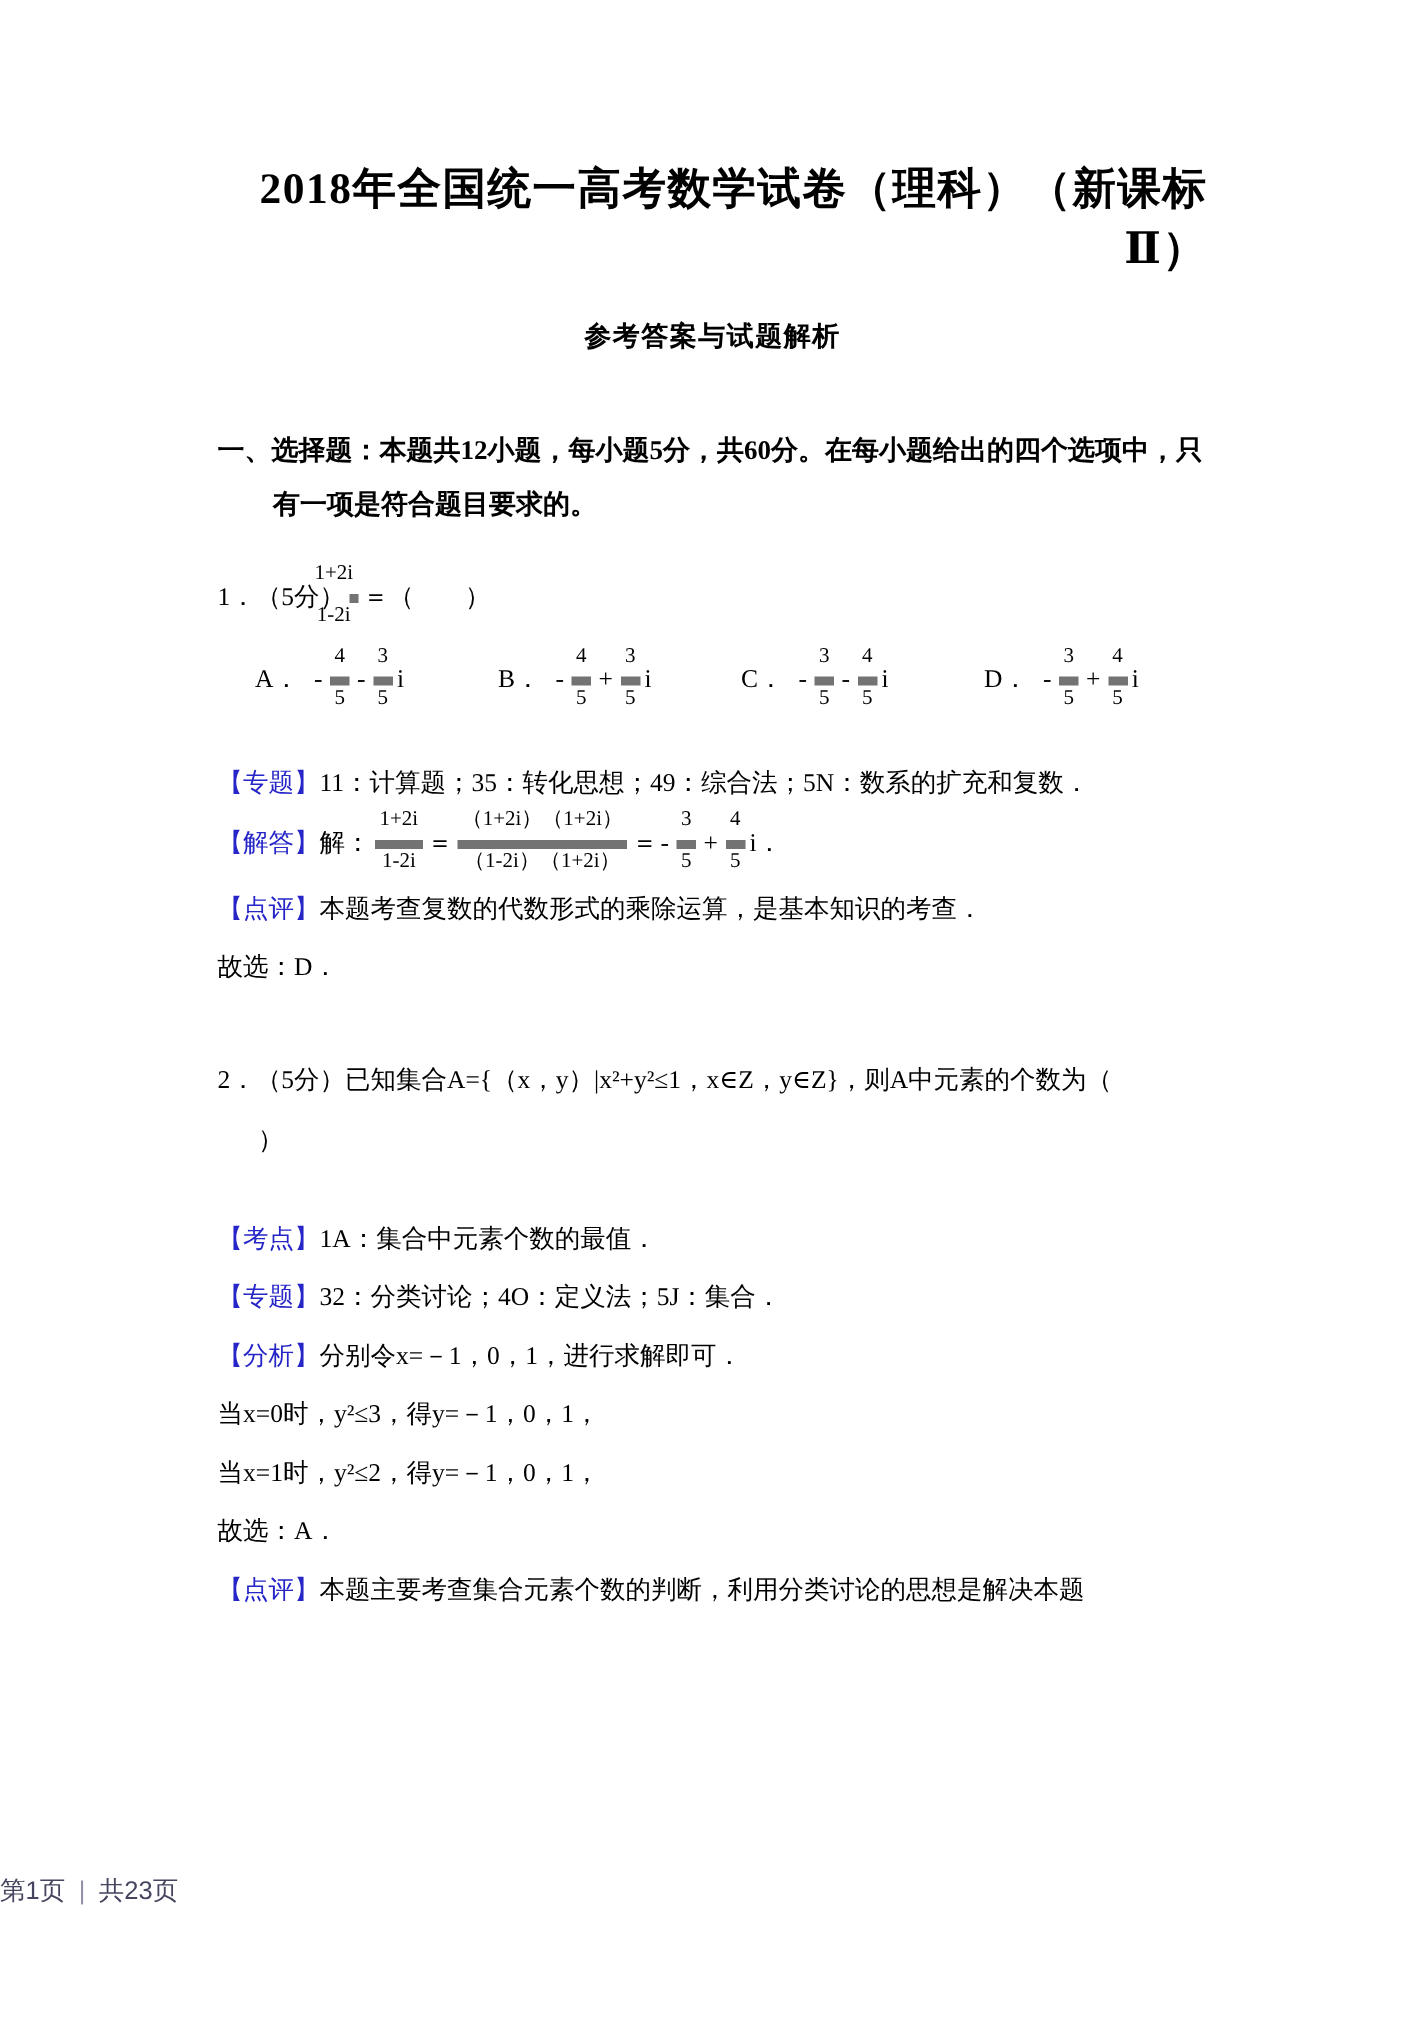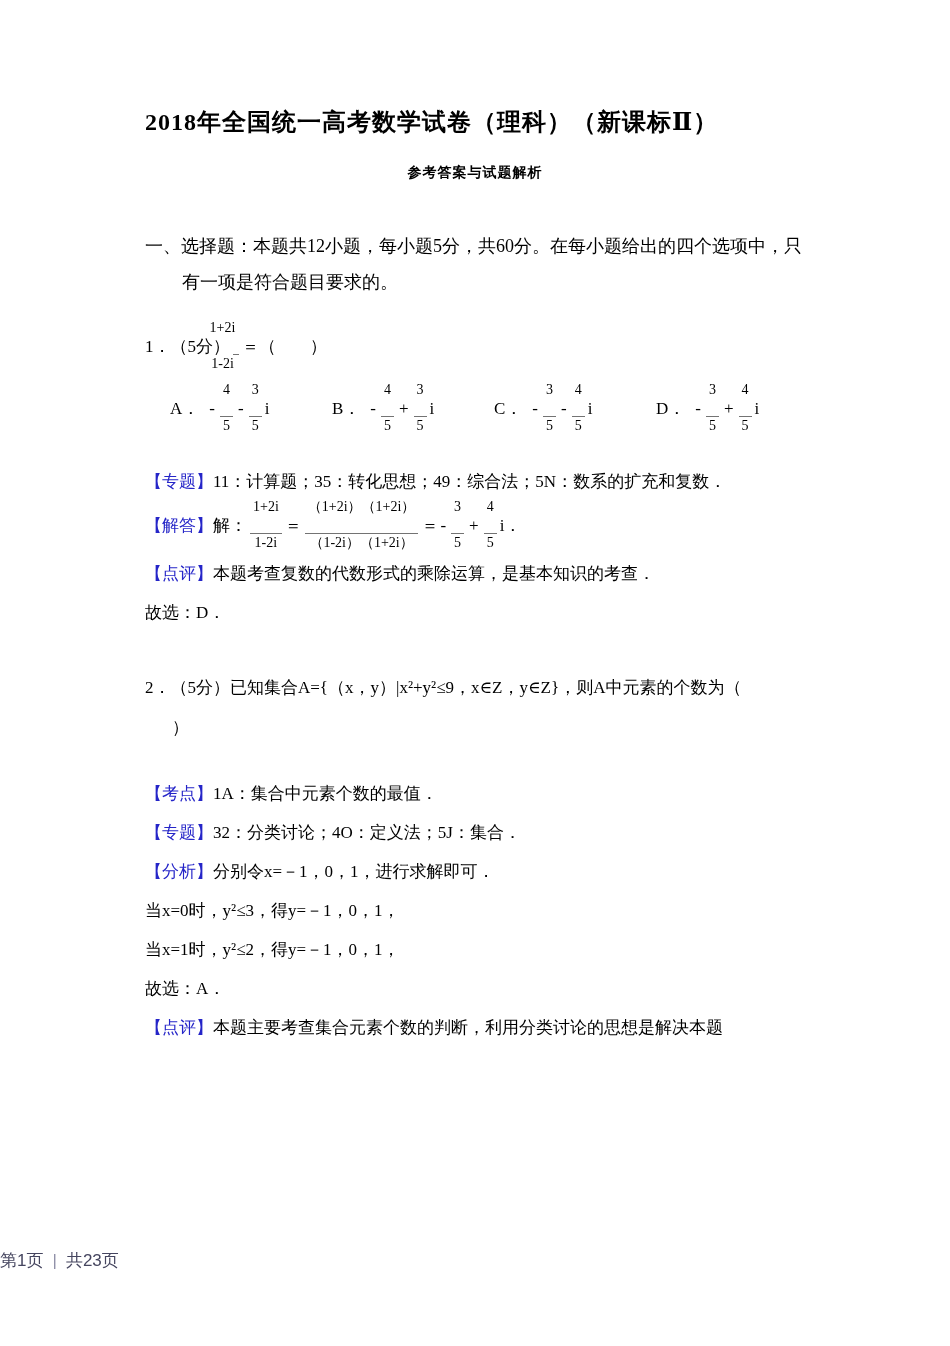--- a/index.html
+++ b/index.html
@@ -9,36 +9,36 @@
     height: 1346px;
     background: #ffffff;
     color: #000000;
     font-family: "Liberation Serif", "DejaVu Serif", serif;
     position: relative;
     overflow: hidden;
   }
   .page { padding: 106px 145px 0 145px; }
 
   .title {
-    font-size: 24px;
+    font-size: 29px;
     font-weight: 700;
-    text-align: left;
+    text-align: right;
     margin: 0;
     letter-spacing: 1px;
   }
   .subtitle {
-    font-size: 14px;
+    font-size: 18px;
     font-weight: 700;
     text-align: center;
     margin: 26px 0 0 0;
     letter-spacing: 1px;
   }
   .section-heading {
     font-size: 18px;
-    font-weight: 400;
+    font-weight: 700;
     line-height: 36px;
     margin: 46px 0 0 0;
     padding-left: 37px;
     text-indent: -37px;
   }
 
   .question { font-size: 17px; }
   .q-stem {
     margin-top: 22px;
     line-height: 44px;
@@ -75,21 +75,21 @@
 
   .frac {
     display: inline-block;
     text-align: center;
     vertical-align: middle;
     line-height: 1.15;
     font-size: 14px;
     margin: 0 3px;
     transform: translateY(-2px);
   }
-  .frac .fnum { display: block; border-bottom: 1px solid #737373; padding: 0 3px 18px 3px; }
+  .frac .fnum { display: block; border-bottom: 6px solid #737373; padding: 0 3px 5px 3px; }
   .frac .fden { display: block; padding-top: 1px; }
 
   .footer {
     position: absolute;
     left: 0;
     right: 0;
     bottom: 74px;
     text-align: left;
     font-size: 17px;
     color: var(--footer-color, #45455f);
@@ -119,21 +119,21 @@
 
     <div class="answers">
       <p class="ans-line"><span class="tag">【专题】</span><span>11：计算题；35：转化思想；49：综合法；5N：数系的扩充和复数．</span></p>
       <p class="ans-line"><span class="tag">【解答】</span><span>解：</span><span class="frac"><span class="fnum">1+2i</span><span class="fden">1-2i</span></span><span>＝</span><span class="frac"><span class="fnum">（1+2i）（1+2i）</span><span class="fden">（1-2i）（1+2i）</span></span><span>＝</span><span class="op">-</span><span class="frac"><span class="fnum">3</span><span class="fden">5</span></span><span class="op">+</span><span class="frac"><span class="fnum">4</span><span class="fden">5</span></span><span>i．</span></p>
       <p class="ans-line"><span class="tag">【点评】</span><span>本题考查复数的代数形式的乘除运算，是基本知识的考查．</span></p>
       <p class="ans-line">故选：D．</p>
     </div>
   </div>
 
   <div class="question">
-    <p class="q-text"><span>2．</span><span>（5分）</span><span>已知集合A={（x，y）|x²+y²≤9，x∈Z，y∈Z}，则A中元素的个数为（</span><br><span class="wrap-line">）</span></p>
+    <p class="q-text"><span>2．</span><span>（5分）</span><span>已知集合A={（x，y）|x²+y²≤1，x∈Z，y∈Z}，则A中元素的个数为（</span><br><span class="wrap-line">）</span></p>
 
 
     <div class="answers">
       <p class="ans-line"><span class="tag">【考点】</span><span>1A：集合中元素个数的最值．</span></p>
       <p class="ans-line"><span class="tag">【专题】</span><span>32：分类讨论；4O：定义法；5J：集合．</span></p>
       <p class="ans-line"><span class="tag">【分析】</span><span>分别令x=－1，0，1，进行求解即可．</span></p>
       <p class="ans-line">当x=0时，y²≤3，得y=－1，0，1，</p>
       <p class="ans-line">当x=1时，y²≤2，得y=－1，0，1，</p>
       <p class="ans-line">故选：A．</p>
       <p class="ans-line"><span class="tag">【点评】</span><span>本题主要考查集合元素个数的判断，利用分类讨论的思想是解决本题</span></p>

